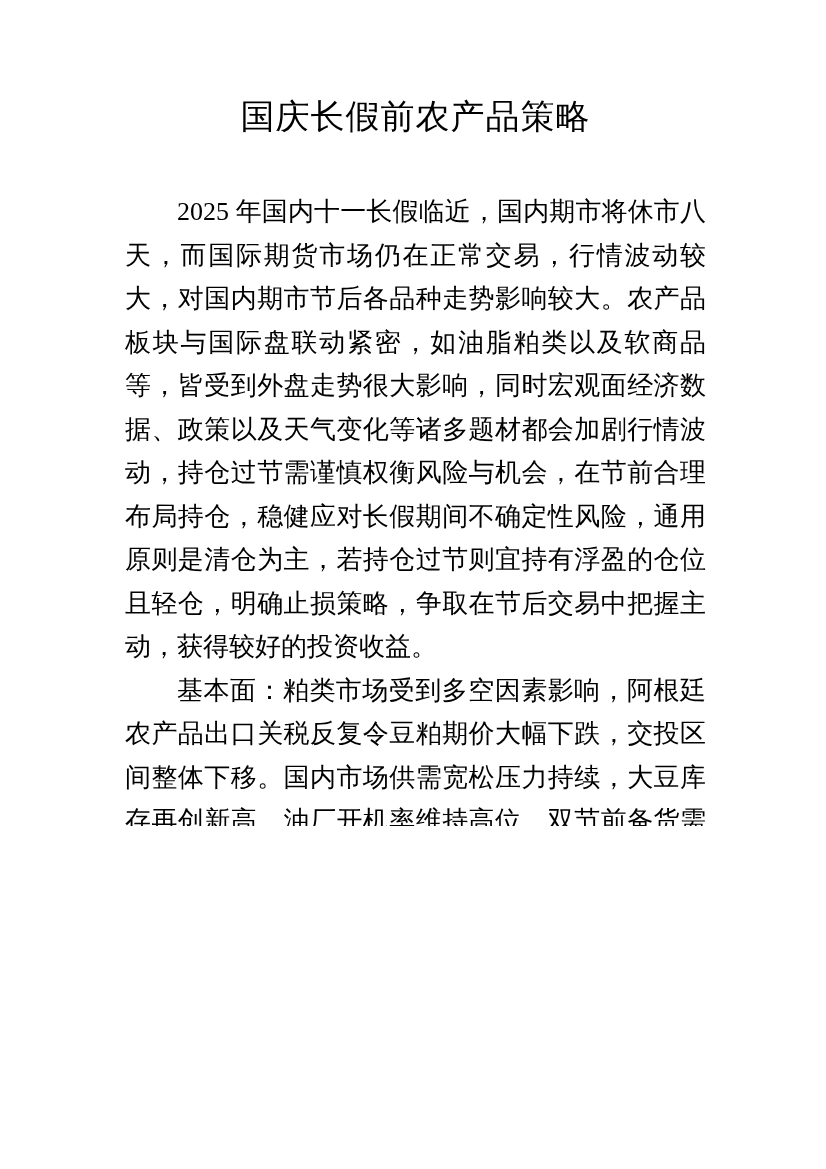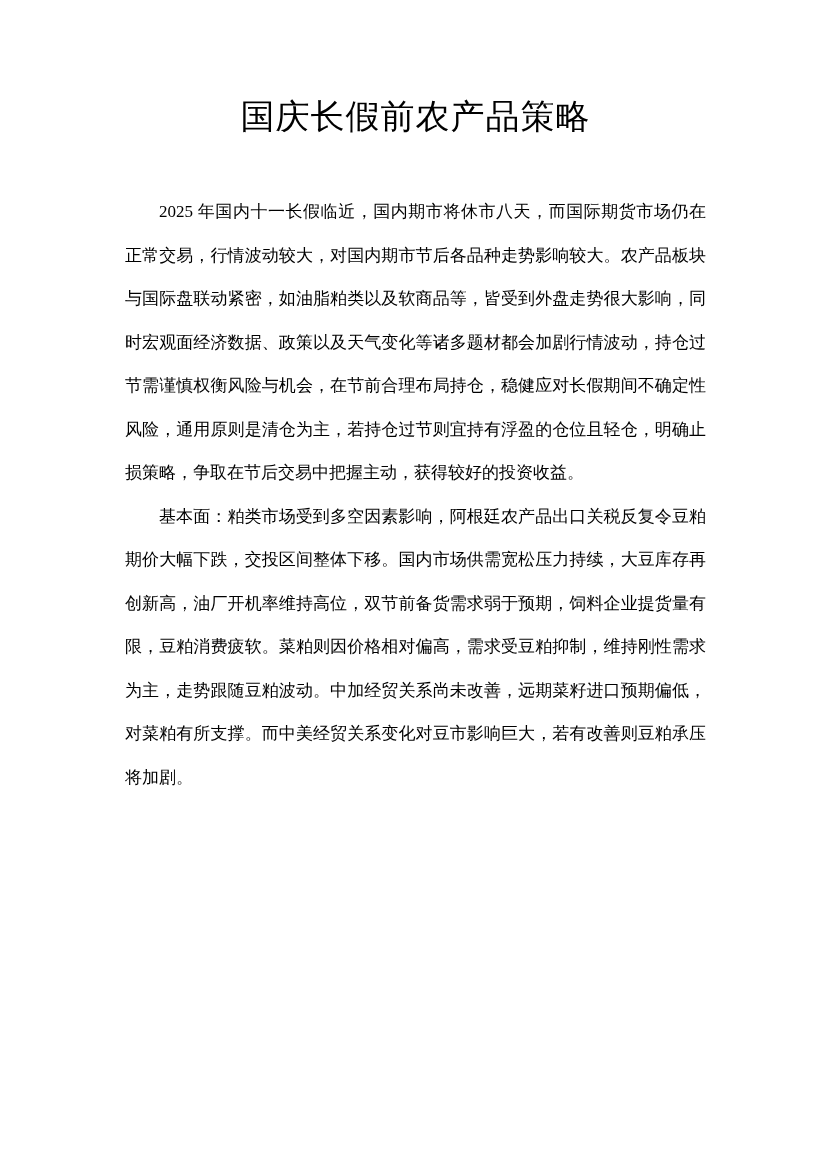--- a/index.html
+++ b/index.html
@@ -27,21 +27,21 @@
     margin: 96px 0 0 0;
     font-size: 34px;
     font-weight: 400;
     line-height: 42px;
     text-align: center;
     letter-spacing: 1px;
     white-space: nowrap;
   }
   .para {
     margin: 0;
-    font-size: 17px;
+    font-size: 26px;
     line-height: 43.5px;
     text-align: justify;
     text-justify: inter-character;
     text-indent: 2em;
     word-break: break-all;
   }
   .para.intro {
     margin-top: 52px;
   }
   .heading {

